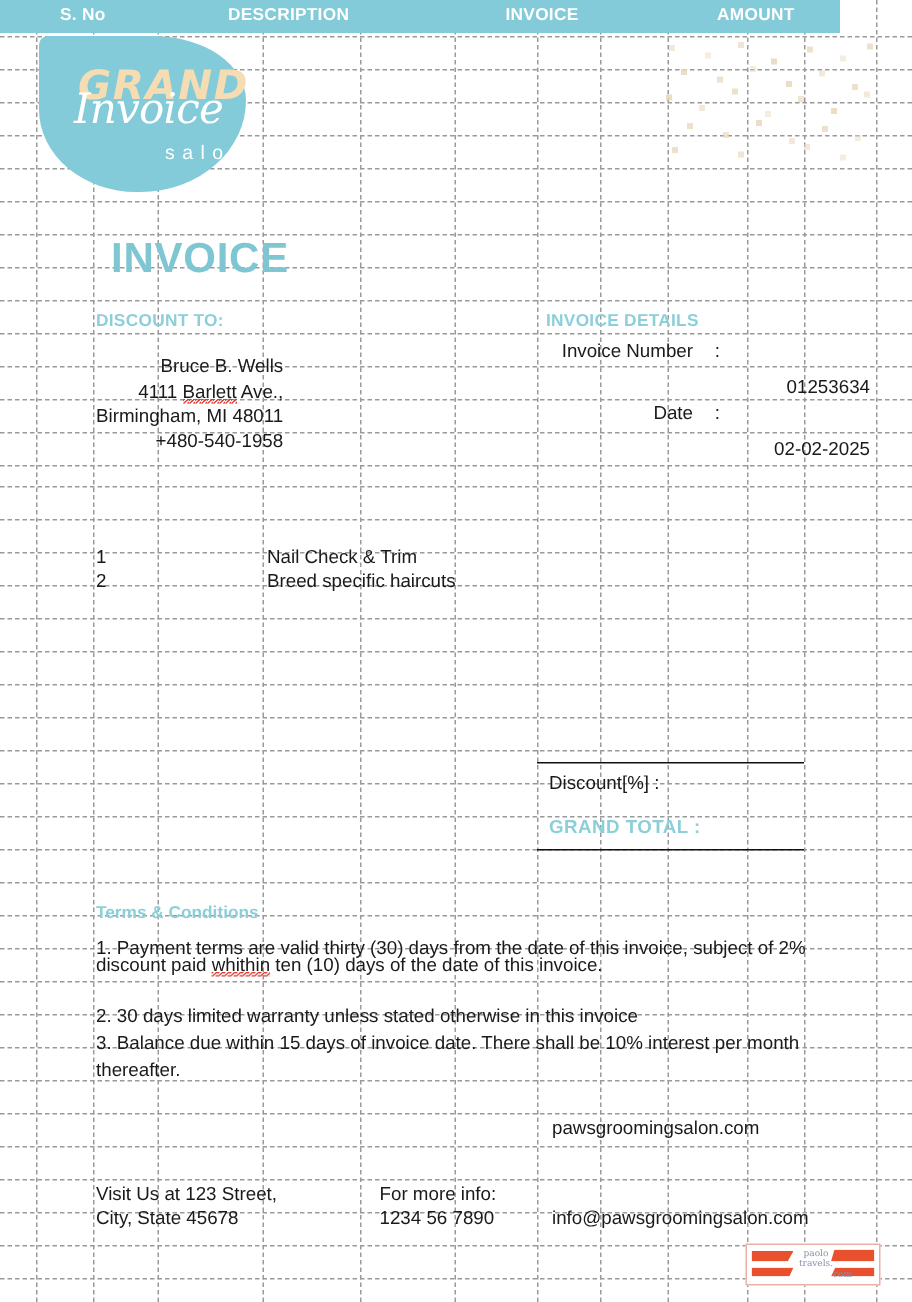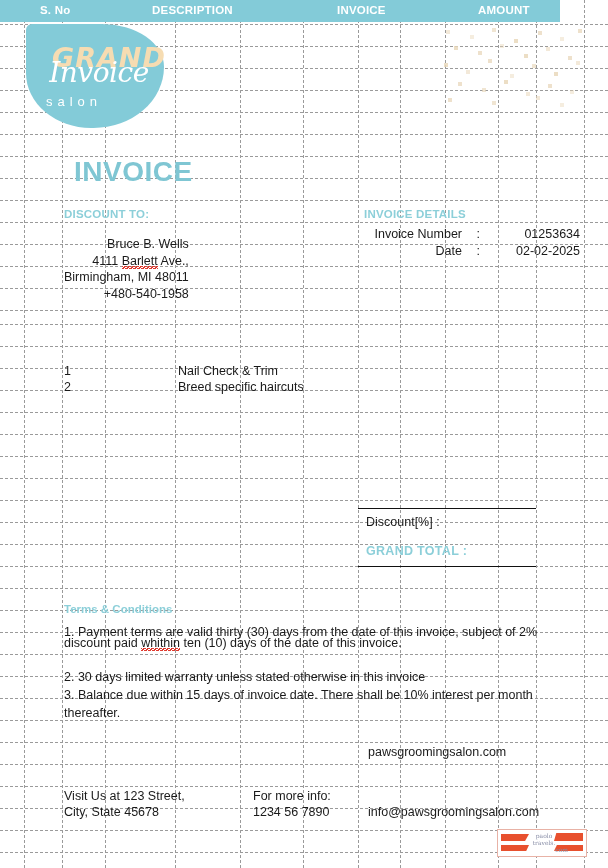--- a/index.html
+++ b/index.html
@@ -73,21 +73,21 @@
     font-family: "DejaVu Serif", serif;
     font-style: italic;
     font-size: 28px;
     color: #ffffff;
     letter-spacing: -0.5px;
   }
   #logo-salon {
     position: absolute;
     left: 20px; top: 70px;
     width: 120px;
-    text-align: left;
+    text-align: right;
     font-family: "Liberation Sans", sans-serif;
     font-size: 13px;
     letter-spacing: 5px;
     color: #ffffff;
   }
   #confetti {
     position: absolute;
     left: 440px; top: 26px;
     width: 145px; height: 80px;
     z-index: 2;
@@ -142,21 +142,21 @@
   }
 
   #details-table {
     left: 364px; top: 226px;
     font-size: 12.5px;
     line-height: 16.5px;
   }
   #details-table .drow { display: flex; }
   #details-table .dk { width: 98px; }
   #details-table .dc { width: 18px; }
-  #details-table .dv { width: 100px; }
+  #details-table .dv { width: 100px; margin-top: 24px; }
 
   
   #items-header {
     left: 24px; top: 324px;
     width: 560px; height: 22px;
     background: #83cbd8;
   }
   #items-header .th {
     position: absolute;
     top: 4px;

